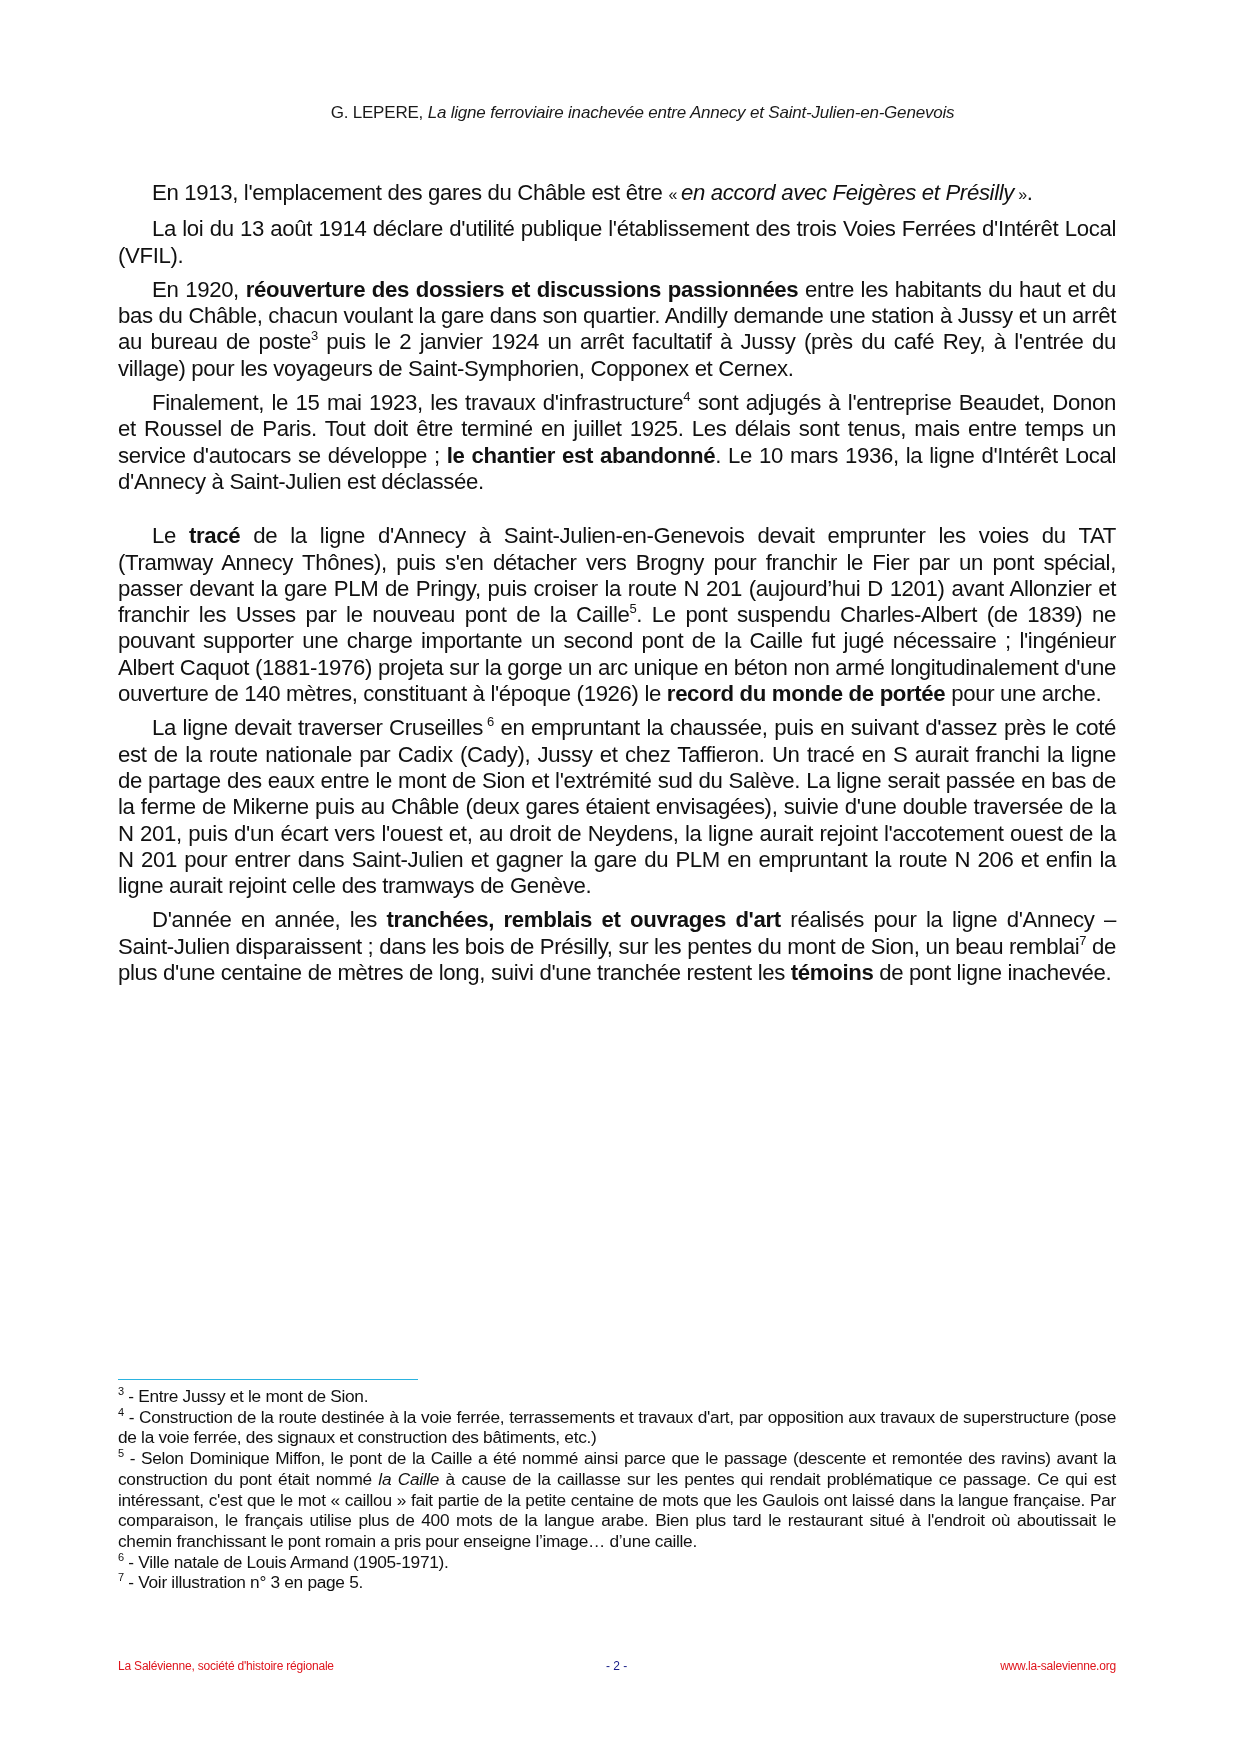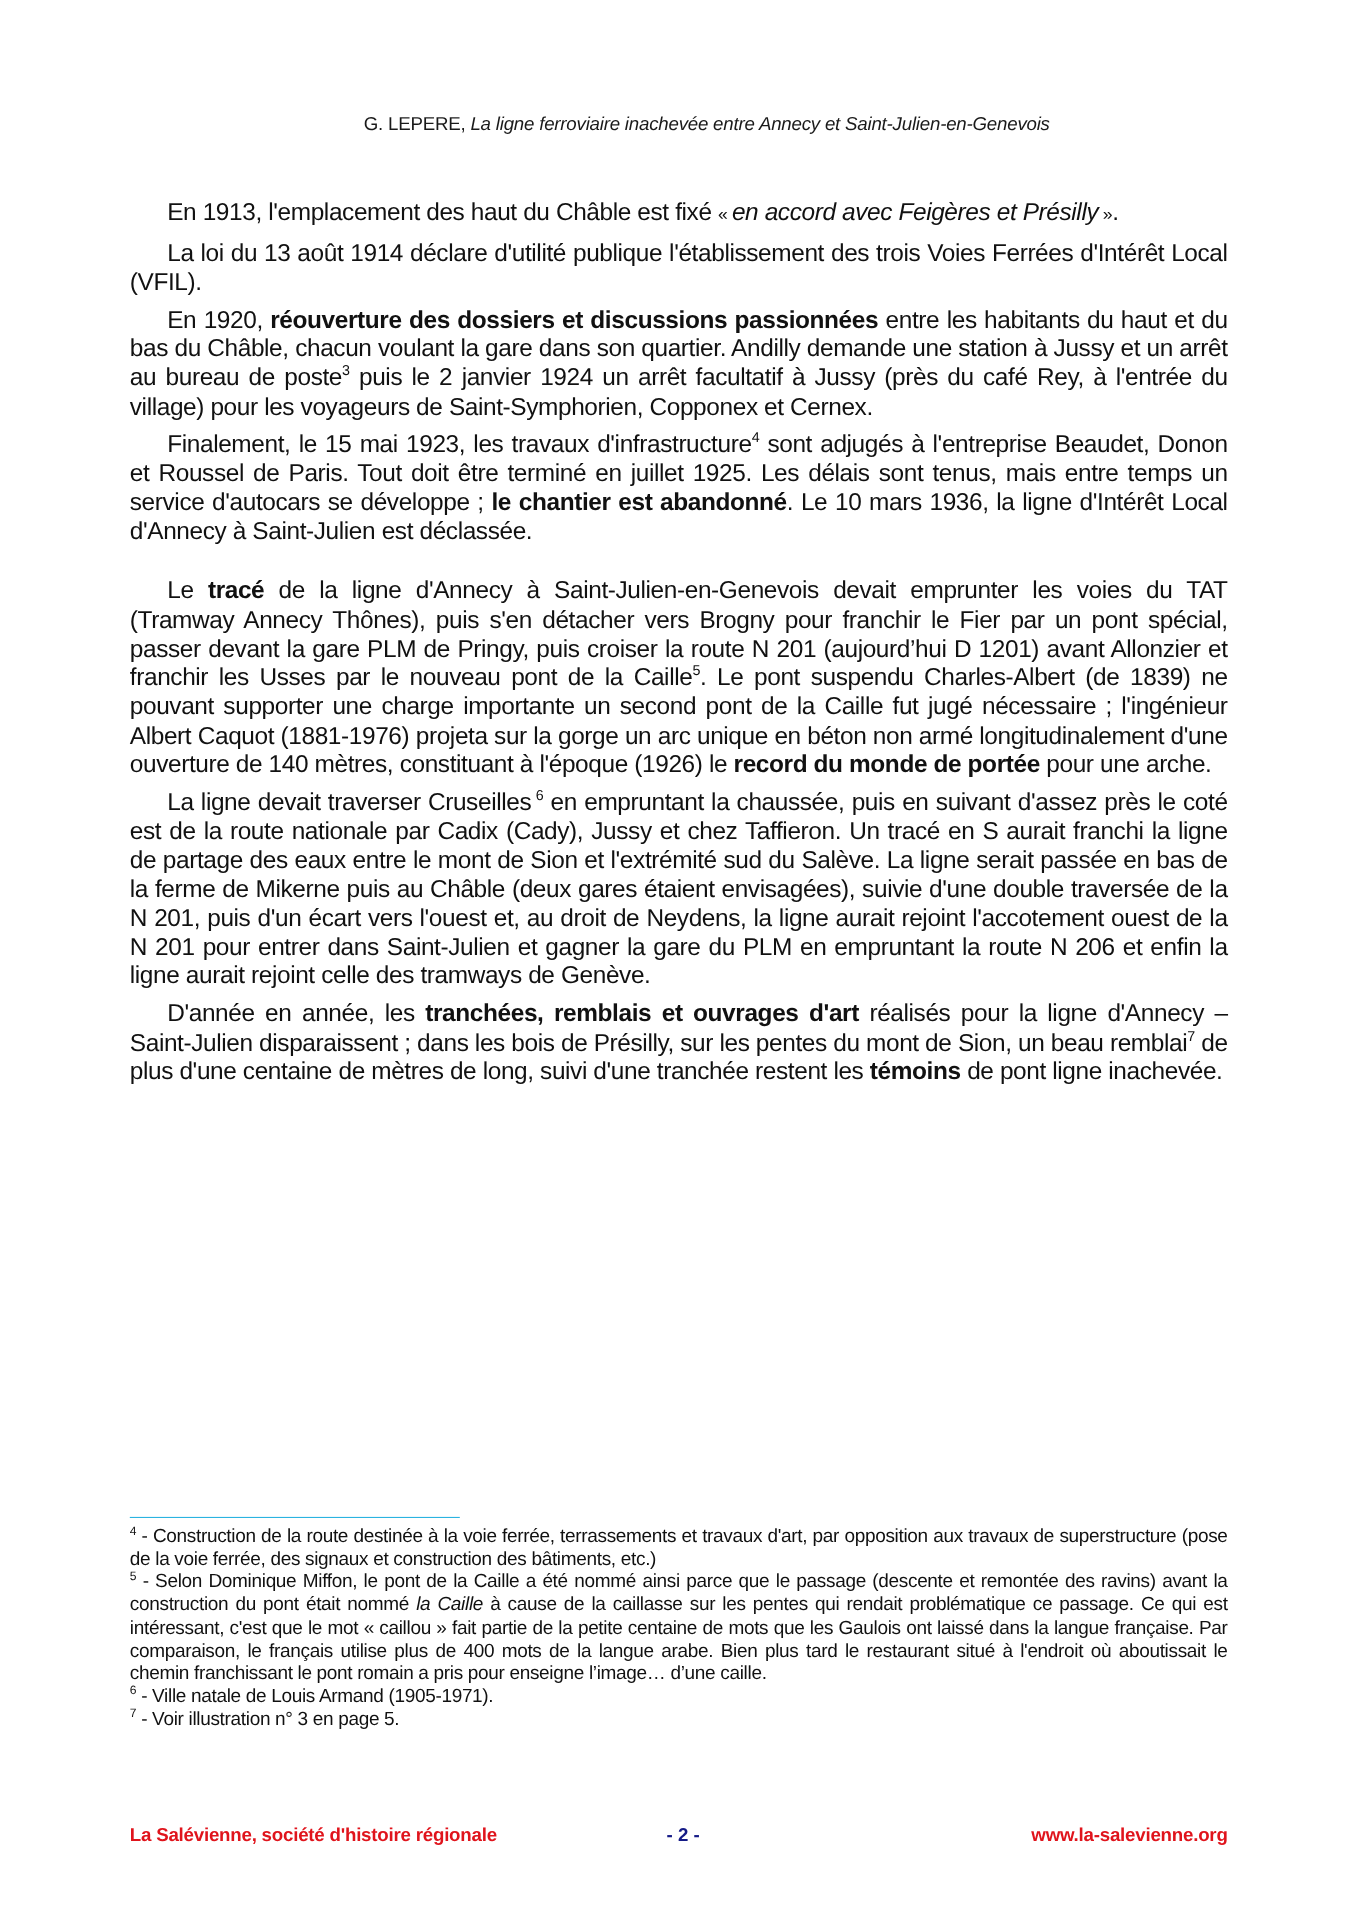--- a/index.html
+++ b/index.html
@@ -16,48 +16,49 @@
   .body-text b { font-weight: bold; }
   .body-text i { font-style: italic; }
   .guil { font-size: 16px; }
   sup { font-size: 13px; line-height: 0; vertical-align: 9px; }
   .fn-rule { position: absolute; left: 118px; top: 1379px; width: 300px; height: 0;
          border-top: 1.5px solid #2bb3e0; }
   .footnotes { position: absolute; left: 118px; top: 1386px; width: 998px; }
   .footnote { margin: 0; font-size: 17.3px; line-height: 20.7px; text-align: justify; letter-spacing: -0.3px; }
   .footnote sup { font-size: 11px; vertical-align: 7px; }
   .page-footer { position: absolute; top: 1659px; left: 118px; width: 998px; height: 24px;
-         font-size: 17px; font-weight: bold; }
+         font-size: 12px; font-weight: normal; }
   .footer-left { position: absolute; left: 0; top: 0; color: #e0141c; letter-spacing: -0.2px; }
   .footer-center { position: absolute; left: 488px; top: 0; color: #141a86; }
   .footer-right { position: absolute; right: 0; top: 0; color: #e0141c; letter-spacing: -0.2px; }
 </style>
 </head>
 <body>
 
 <div class="page">
 
   <div class="running-header">
     <span>G. LEPERE,</span>
     <i>La ligne ferroviaire inachevée entre Annecy et Saint-Julien-en-Genevois</i>
   </div>
 
   <div class="body-text" id="body-text">
-      <p><span>En 1913, l'emplacement des haut du Châble est fixé </span><span class="guil">« </span><i>en accord avec Feigères et Présilly</i><span class="guil"> »</span><span>.</span></p>
+      <p><span>En 1913, l'emplacement des gares du Châble est être </span><span class="guil">« </span><i>en accord avec Feigères et Présilly</i><span class="guil"> »</span><span>.</span></p>
       <p><span>La loi du 13 août 1914 déclare d'utilité publique l'établissement des trois Voies Ferrées d'Intérêt Local (VFIL).</span></p>
       <p><span>En 1920, </span><b>réouverture des dossiers et discussions passionnées</b><span> entre les habitants du haut et du bas du Châble, chacun voulant la gare dans son quartier. Andilly demande une station à Jussy et un arrêt au bureau de poste</span><sup>3</sup><span> puis le 2 janvier 1924 un arrêt facultatif à Jussy (près du café Rey, à l'entrée du village) pour les voyageurs de Saint-Symphorien, Copponex et Cernex.</span></p>
       <p><span>Finalement, le 15 mai 1923, les travaux d'infrastructure</span><sup>4</sup><span> sont adjugés à l'entreprise Beaudet, Donon et Roussel de Paris. Tout doit être terminé en juillet 1925. Les délais sont tenus, mais entre temps un service d'autocars se développe ; </span><b>le chantier est abandonné</b><span>. Le 10 mars 1936, la ligne d'Intérêt Local d'Annecy à Saint-Julien est déclassée.</span></p>
       <p class="gap"><span>Le </span><b>tracé</b><span> de la ligne d'Annecy à Saint-Julien-en-Genevois devait emprunter les voies du TAT (Tramway Annecy Thônes), puis s'en détacher vers Brogny pour franchir le Fier par un pont spécial, passer devant la gare PLM de Pringy, puis croiser la route N 201 (aujourd’hui D 1201) avant Allonzier et franchir les Usses par le nouveau pont de la Caille</span><sup>5</sup><span>. Le pont suspendu Charles-Albert (de 1839) ne pouvant supporter une charge importante un second pont de la Caille fut jugé nécessaire ; l'ingénieur Albert Caquot (1881-1976) projeta sur la gorge un arc unique en béton non armé longitudinalement d'une ouverture de 140 mètres, constituant à l'époque (1926) le </span><b>record du monde de portée</b><span> pour une arche.</span></p>
       <p><span>La ligne devait traverser Cruseilles</span><sup> 6</sup><span> en empruntant la chaussée, puis en suivant d'assez près le coté est de la route nationale par Cadix (Cady), Jussy et chez Taffieron. Un tracé en S aurait franchi la ligne de partage des eaux entre le mont de Sion et l'extrémité sud du Salève. La ligne serait passée en bas de la ferme de Mikerne puis au Châble (deux gares étaient envisagées), suivie d'une double traversée de la N 201, puis d'un écart vers l'ouest et, au droit de Neydens, la ligne aurait rejoint l'accotement ouest de la N 201 pour entrer dans Saint-Julien et gagner la gare du PLM en empruntant la route N 206 et enfin la ligne aurait rejoint celle des tramways de Genève.</span></p>
       <p><span>D'année en année, les </span><b>tranchées, remblais et ouvrages d'art</b><span> réalisés pour la ligne d'Annecy – Saint-Julien disparaissent ; dans les bois de Présilly, sur les pentes du mont de Sion, un beau remblai</span><sup>7</sup><span> de plus d'une centaine de mètres de long, suivi d'une tranchée restent les </span><b>témoins</b><span> de pont ligne inachevée.</span></p>
     </div>
 
   <div class="fn-rule"></div>
 
   <div class="footnotes" id="footnotes">
+      <p class="footnote"><sup>3</sup><span> - Entre Jussy et le mont de Sion.</span></p>
       <p class="footnote"><sup>4</sup><span> - Construction de la route destinée à la voie ferrée, terrassements et travaux d'art, par opposition aux travaux de superstructure (pose de la voie ferrée, des signaux et construction des bâtiments, etc.)</span></p>
       <p class="footnote"><sup>5</sup><span> - Selon Dominique Miffon, le pont de la Caille a été nommé ainsi parce que le passage (descente et remontée des ravins) avant la construction du pont était nommé </span><i>la Caille</i><span> à cause de la caillasse sur les pentes qui rendait problématique ce passage. Ce qui est intéressant, c'est que le mot « caillou » fait partie de la petite centaine de mots que les Gaulois ont laissé dans la langue française. Par comparaison, le français utilise plus de 400 mots de la langue arabe. Bien plus tard le restaurant situé à l'endroit où aboutissait le chemin franchissant le pont romain a pris pour enseigne l’image… d’une caille.</span></p>
       <p class="footnote"><sup>6</sup><span> - Ville natale de Louis Armand (1905-1971).</span></p>
       <p class="footnote"><sup>7</sup><span> - Voir illustration n° 3 en page 5.</span></p>
     </div>
 
   <div class="page-footer">
     <span class="footer-left">La Salévienne, société d'histoire régionale</span>
     <span class="footer-center">- 2 -</span>
     <span class="footer-right">www.la-salevienne.org</span>

